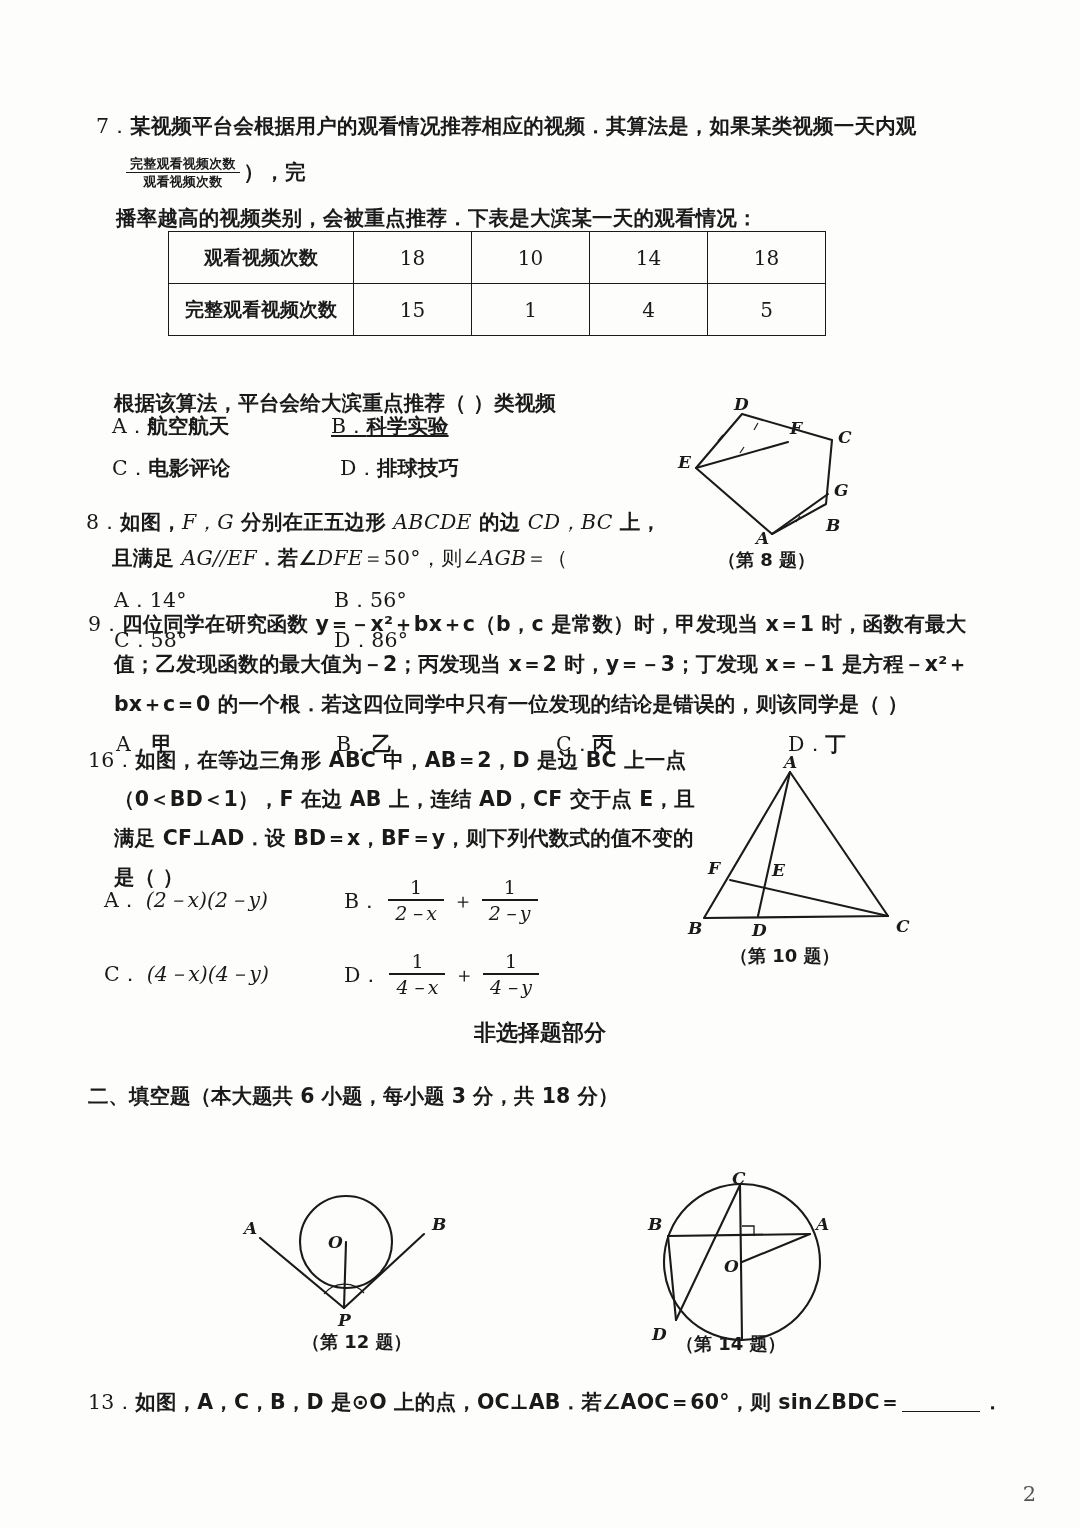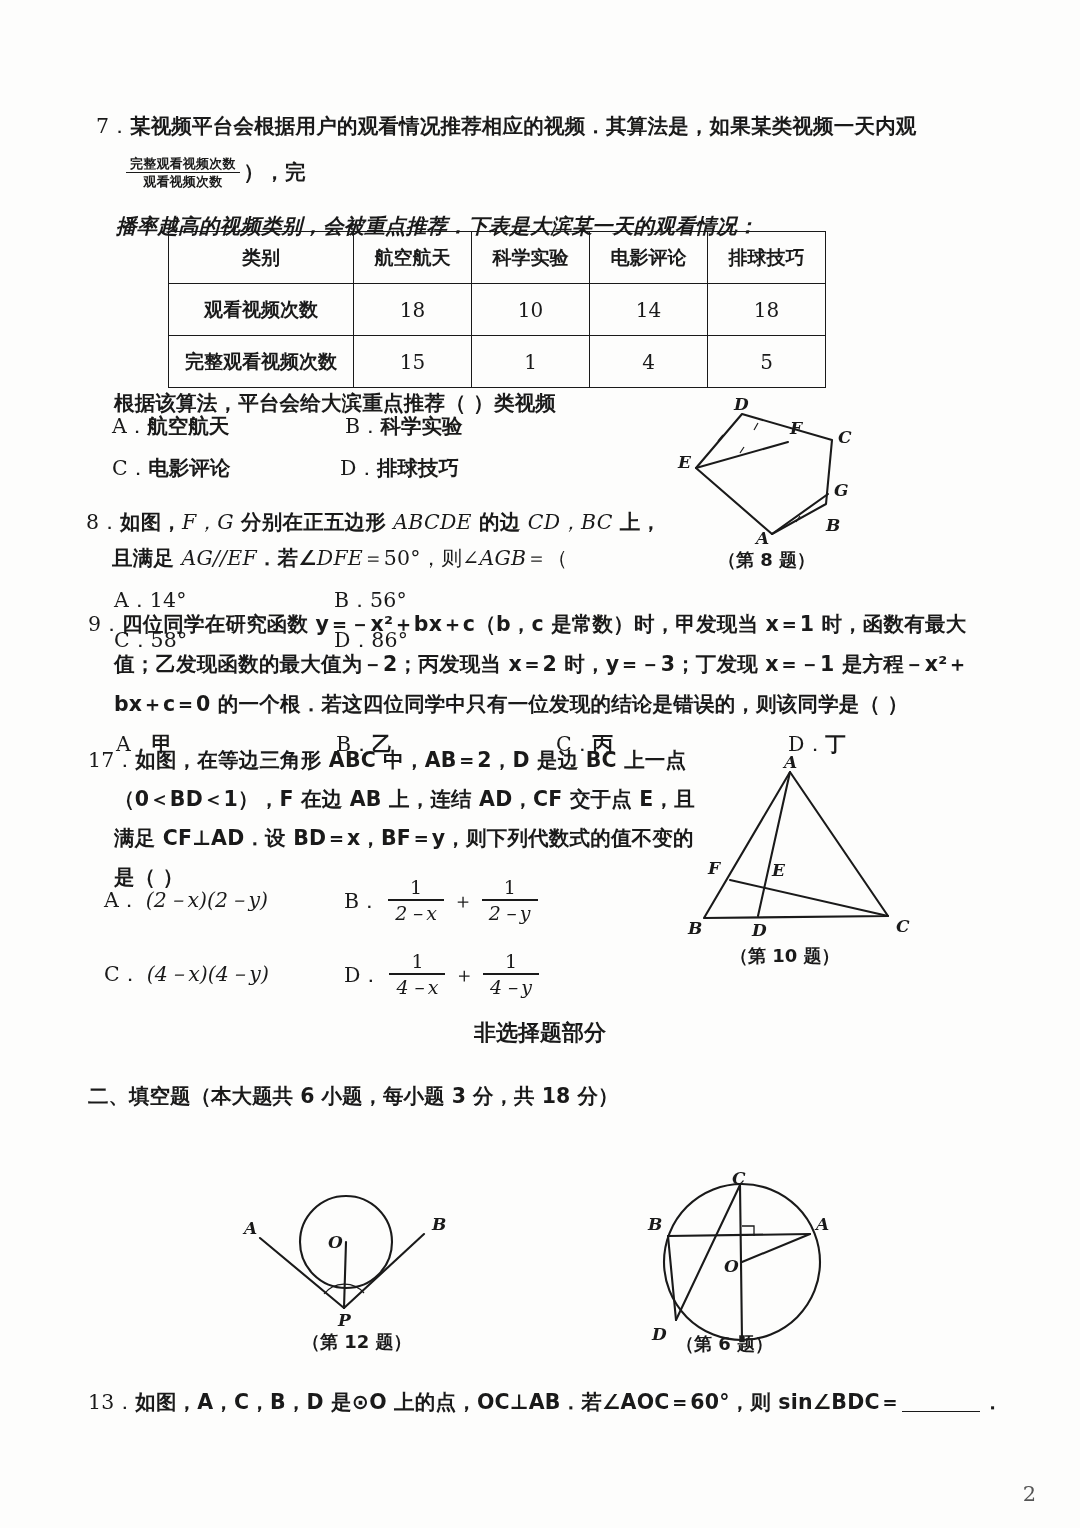--- a/index.html
+++ b/index.html
@@ -35,21 +35,21 @@
   }
   .qnum {
     font-family: "DejaVu Serif", "Liberation Serif", serif;
     font-weight: 400;
   }
 
   
   #q7 { left: 96px; top: 104px; width: 830px; }
   #q7 .l1 { position: absolute; left: 0;  top: 0; }
   #q7 .l2 { position: absolute; left: 26px; top: 46px; }
-  #q7 .l3 { position: absolute; left: 20px; top: 100px; font-style: italic; }
+  #q7 .l3 { position: absolute; left: 20px; top: 92px; }
 
   .frac {
     display: inline-flex;
     flex-direction: column;
     align-items: center;
     vertical-align: middle;
     margin: 0 4px;
     position: relative;
     top: -1px;
   }
@@ -91,21 +91,21 @@
 
   
   .optrow { position: absolute; white-space: nowrap; font-size: 20.5px; }
 
   
   #q7tail { left: 114px; top: 381px; }
   #q7tail .tl { position: absolute; left: 0; top: 0; }
   #q7opts { left: 112px; top: 412px; }
   #q7opts .r1 { position: absolute; left: 0;  top: 0;  }
   #q7opts .r2 { position: absolute; left: 0;  top: 42px; }
-  #q7opts .colB { position: absolute; left: 233px; top: 0; }
+  #q7opts .colB { position: absolute; left: 219px; top: 0; text-decoration: underline; }
   #q7opts .colD { position: absolute; left: 228px; top: 42px; }
 
   
   #q8 { left: 86px; top: 500px; }
   #q8 .l1 { position: absolute; left: 0;  top: 0; }
   #q8 .l2 { position: absolute; left: 26px; top: 36px; }
   #q8 .oA { position: absolute; left: 28px; top: 78px; }
   #q8 .oB { position: absolute; left: 248px; top: 78px; }
   #q8 .oC { position: absolute; left: 28px; top: 118px; }
   #q8 .oD { position: absolute; left: 248px; top: 118px; }
@@ -227,27 +227,20 @@
           <span class="num cn">完整观看视频次数</span>
           <span class="bar"></span>
           <span class="den cn">观看视频次数</span>
         </span><span class="cn">），完</span>
     </div>
     <div class="qline l3 cn">播率越高的视频类别，会被重点推荐．下表是大滨某一天的观看情况：</div>
   </div>
 
   <table id="vtable">
     <tbody>
-        <tr>
-      <td class="rowhdr">类别</td>
-      <td class="colhdr">航空航天</td>
-      <td class="colhdr">科学实验</td>
-      <td class="colhdr">电影评论</td>
-      <td class="colhdr">排球技巧</td>
-    </tr>
     <tr>
       <td class="rowhdr">观看视频次数</td>
       <td class="numcell">18</td>
       <td class="numcell">10</td>
       <td class="numcell">14</td>
       <td class="numcell">18</td>
     </tr>
     <tr>
       <td class="rowhdr">完整观看视频次数</td>
       <td class="numcell">15</td>
@@ -337,21 +330,21 @@
     <div class="qline oC">
       <span class="mn">C．</span><span class="cn">丙</span>
     </div>
     <div class="qline oD">
       <span class="mn">D．</span><span class="cn">丁</span>
     </div>
   </div>
 
   <div class="qblock" id="q10">
     <div class="qline l1">
-      <span class="qnum">17．</span><span class="cn">如图，在等边三角形 ABC 中，AB＝2，D 是边 BC 上一点</span>
+      <span class="qnum">16．</span><span class="cn">如图，在等边三角形 ABC 中，AB＝2，D 是边 BC 上一点</span>
     </div>
     <div class="qline l2 cn">（0＜BD＜1），F 在边 AB 上，连结 AD，CF 交于点 E，且</div>
     <div class="qline l3 cn">满足 CF⊥AD．设 BD＝x，BF＝y，则下列代数式的值不变的</div>
     <div class="qline l4 cn">是（      ）</div>
   </div>
 
   <div class="qblock" id="q10opts">
     <div class="optrow oA">
       <span class="mn">A．</span>
       <span class="mi">(2－x)(2－y)</span>
@@ -444,21 +437,21 @@
       <g fill="none" stroke="#1a1a1a" stroke-width="1.3">
         <path d="M 130 54 L 142 54 L 142 64"></path>
       </g>
       <text x="120" y="12">C</text>
       <text x="36" y="58">B</text>
       <text x="204" y="58">A</text>
       <text x="40" y="168">D</text>
       <text x="112" y="100">O</text>
     </svg>
   </div>
-  <div class="figcap" style="left:676px; top:1332px;">（第 6 题）</div>
+  <div class="figcap" style="left:676px; top:1332px;">（第 14 题）</div>
 
   <div class="qblock" id="q13">
     <div class="qline">
       <span class="qnum">13．</span><span class="cn">如图，A，C，B，D 是⊙O 上的点，OC⊥AB．若∠AOC＝60°，则 sin∠BDC＝</span><span class="blank"></span><span class="cn">．</span>
     </div>
   </div>
 
   <div id="pageno">2</div>
 
 </div>

